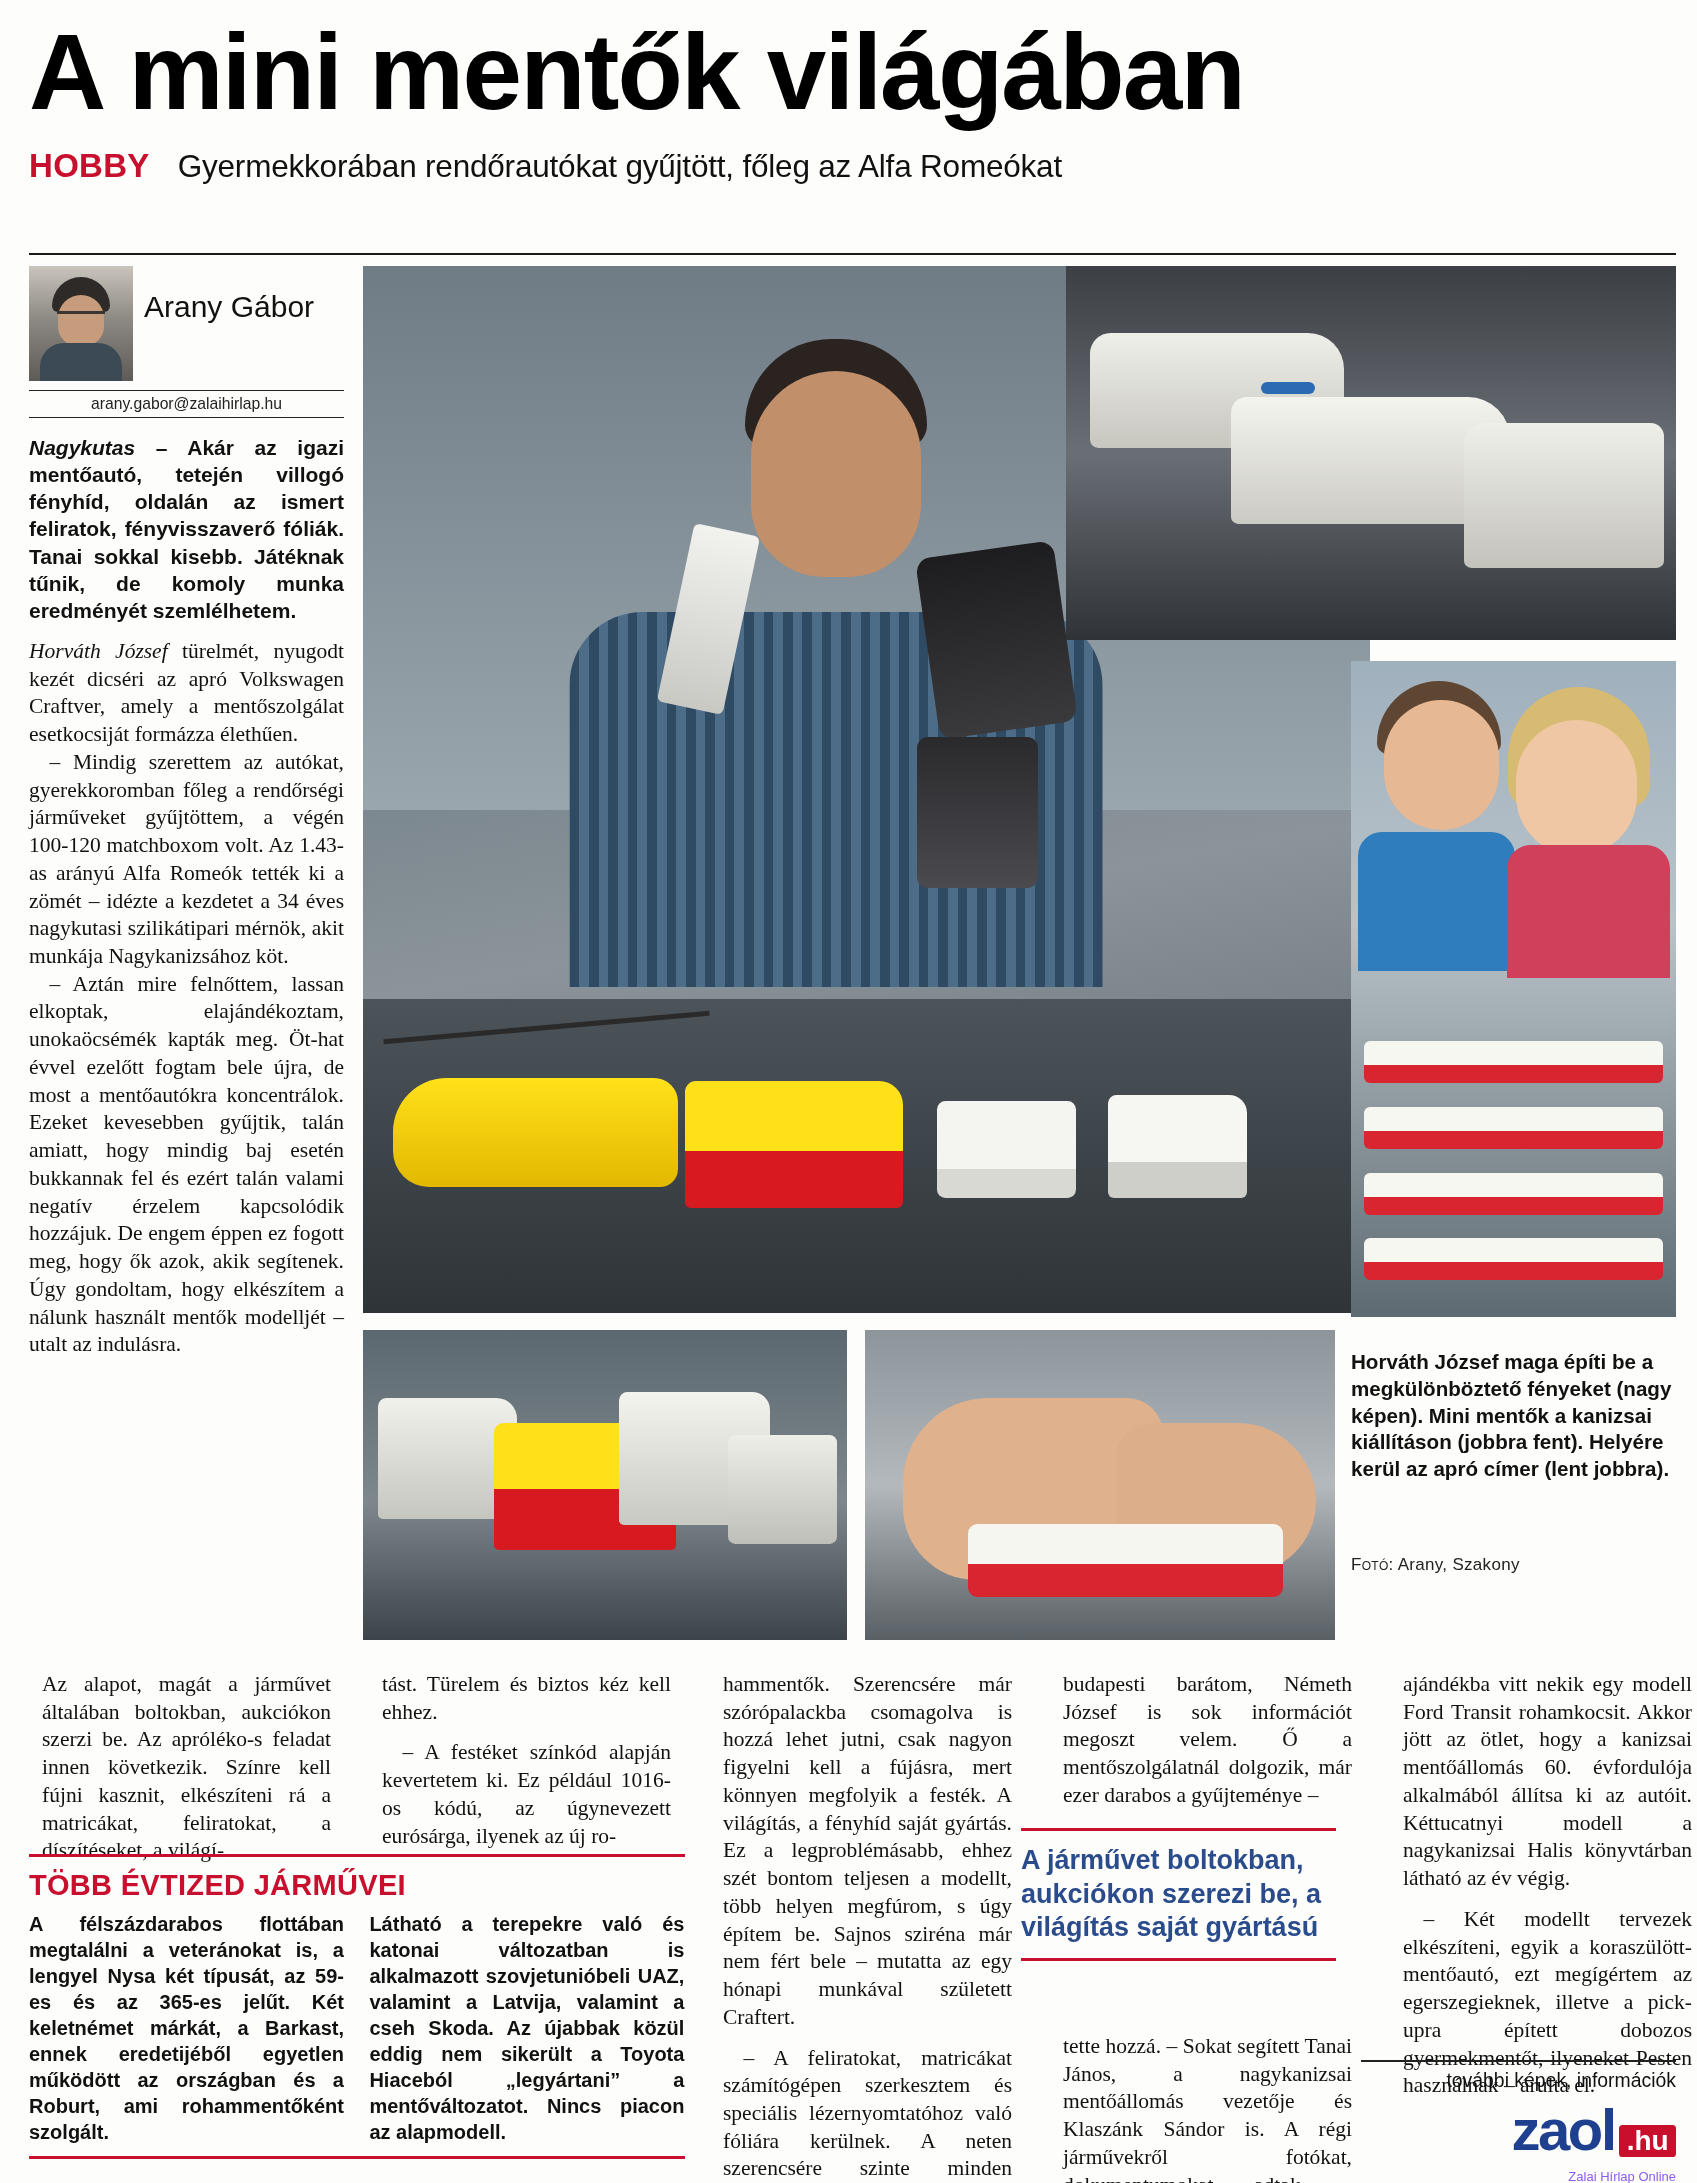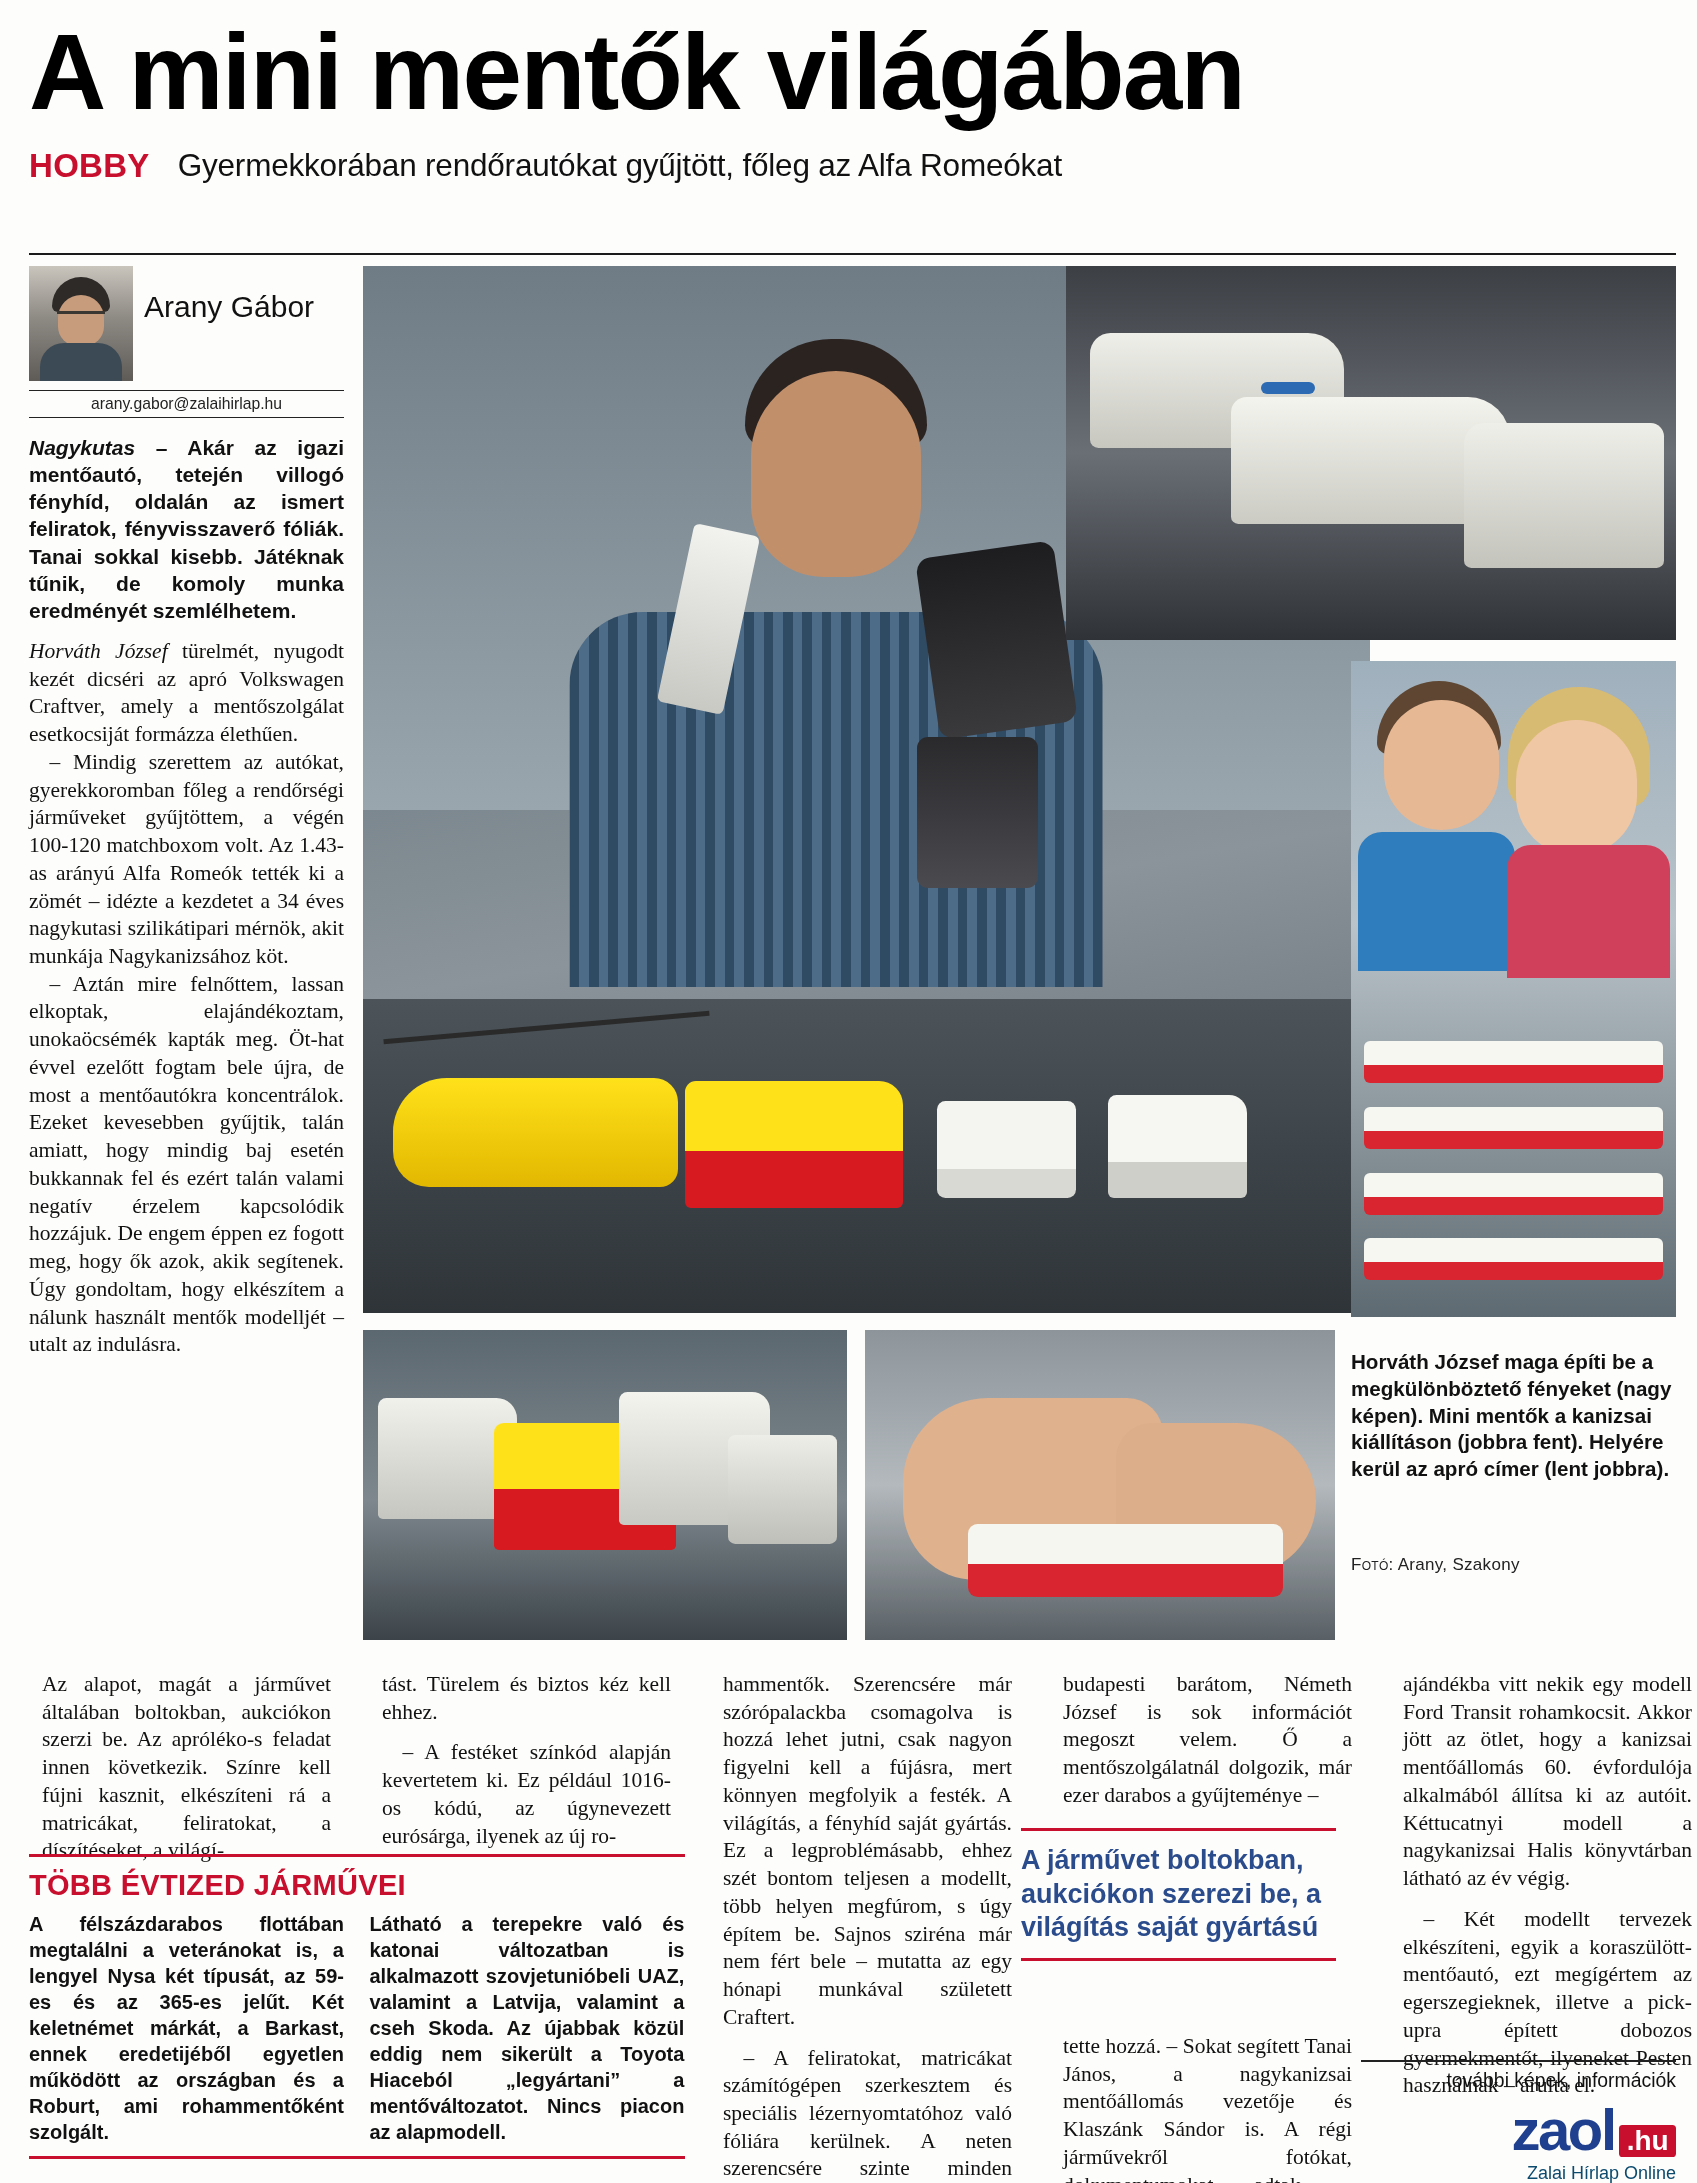--- a/index.html
+++ b/index.html
@@ -34,21 +34,21 @@
     font-family: "Liberation Sans", sans-serif;
     font-weight: bold;
     font-size: 107px;
     line-height: 0.92;
     letter-spacing: -1.8px;
     color: #000000;
     white-space: nowrap;
   }
   .subhead-row {
     display: flex;
-    align-items: center;
+    align-items: flex-end;
     margin-top: 25.4px;
     gap: 28px;
   }
   .kicker {
     font-weight: bold;
     font-size: 33px;
     color: #c8102e;
     letter-spacing: 0.3px;
     white-space: nowrap;
   }
@@ -450,23 +450,23 @@
     font-weight: bold;
     font-size: 28px;
     color: #ffffff;
     background: #c8102e;
     padding: 1.2px 7.3px 2.4px 7.3px;
     border-radius: 3.6px;
     line-height: 1;
   }
   .logo-sub {
     font-family: "Liberation Sans", sans-serif;
-    font-size: 18px;
-    color: #0c4a6e;
-    margin-top: 4px;
+    font-size: 13px;
+    color: #8b5cf6;
+    margin-top: 10px;
   }
 </style>
 </head>
 <body>
 
 <div class="page">
 
   <div class="masthead">
     <div class="headline">A mini mentők világában</div>
     <div class="subhead-row">

